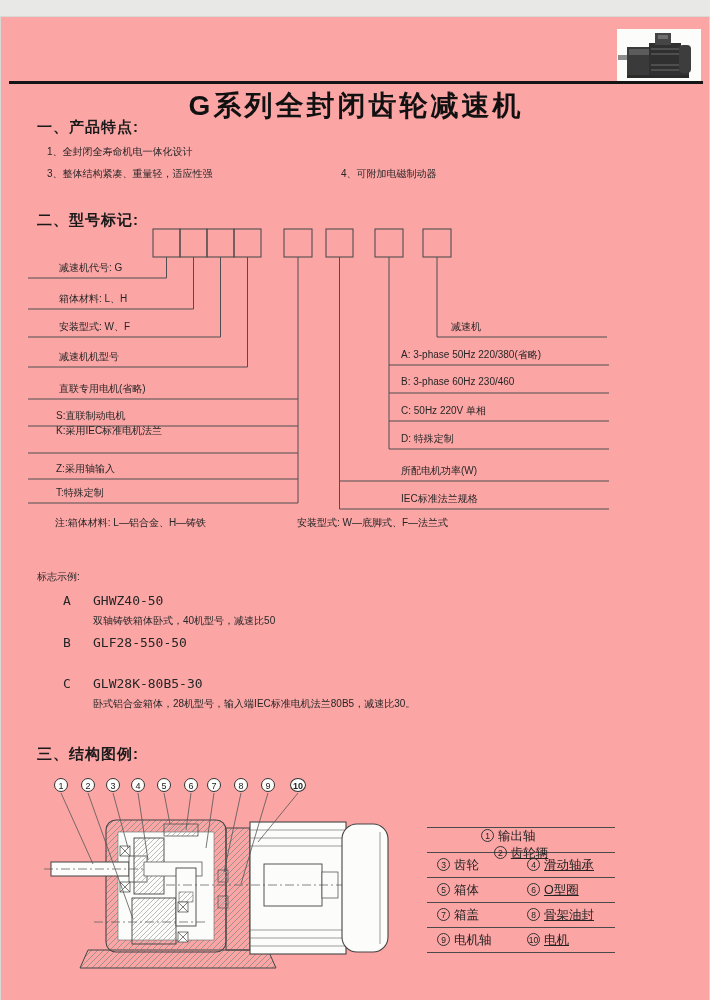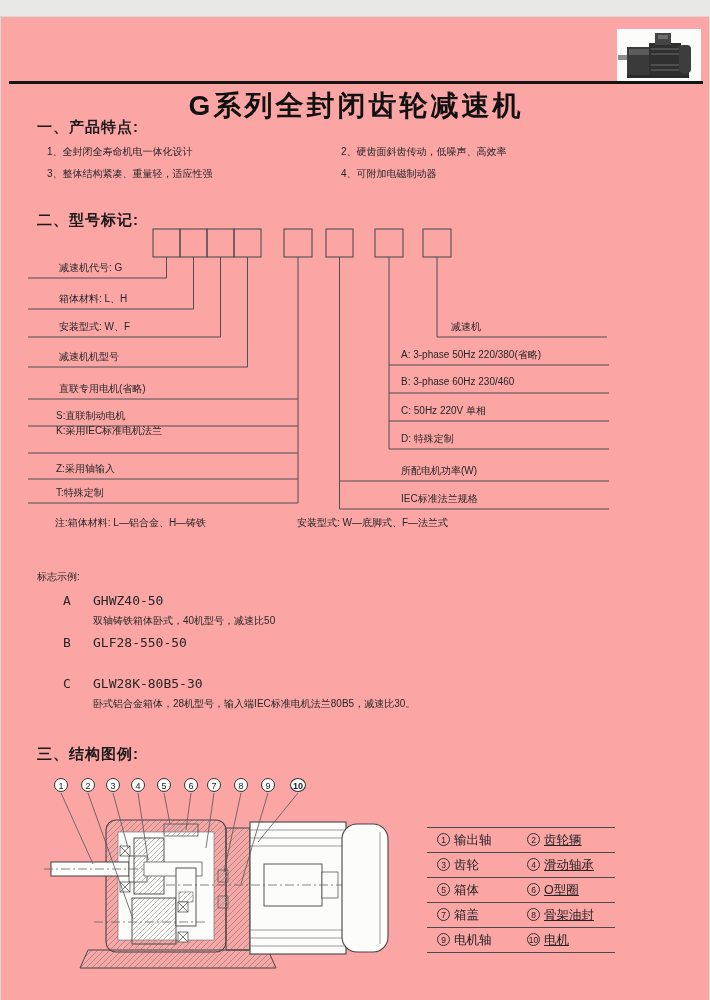--- a/index.html
+++ b/index.html
@@ -23,21 +23,21 @@
   .circ{
     display:inline-block;width:13px;height:13px;border:1px solid #333;border-radius:50%;
     font-size:8.5px;line-height:12px;text-align:center;vertical-align:1px;
     margin-right:4px;box-sizing:border-box;color:#222;background:transparent;
   }
   #parts-table{position:absolute;left:426px;top:810px;width:188px;}
   .prow{
     display:flex;height:24px;align-items:center;
     border-bottom:1px solid #4a4a4a;
   }
-  .prow:first-child{border-top:1px solid #4a4a4a;}
+  .prow:first-child{border-top:1px solid #4a4a4a;flex-direction:column;}
   .pcell{font-size:12.5px;color:#242424;white-space:nowrap;}
   .pcell.c1{width:100px;padding-left:10px;box-sizing:border-box;}
   .pcell.c2{flex:1;text-decoration:underline;}
   svg{display:block;}
 </style>
 </head>
 <body>
 
 <div id="page">
 
@@ -57,21 +57,20 @@
     <rect x="41" y="6" width="10" height="4" fill="#6e6e6e"></rect>
     <rect x="62" y="16" width="12" height="28" rx="4" fill="#3d3d3d"></rect>
   </svg>
 
   <div class="rule" style="left:8px;top:64px;width:694px;height:3px"></div>
 
   <div class="abs h-title" style="left:0;top:70px;width:710px;text-align:center">G系列全封闭齿轮减速机</div>
 
   <div class="abs h-sec" style="left:36px;top:101px">一、产品特点:</div>
   <div class="abs body-t" style="left:46px;top:128px">1、全封闭全寿命机电一体化设计</div>
-  <div class="abs body-t" style="left:340px;top:128px">2、硬齿面斜齿传动，低噪声、高效率</div>
   <div class="abs body-t" style="left:46px;top:150px">3、整体结构紧凑、重量轻，适应性强</div>
   <div class="abs body-t" style="left:340px;top:150px">4、可附加电磁制动器</div>
 
   <div class="abs h-sec" style="left:36px;top:194px">二、型号标记:</div>
 
   <svg class="abs" style="left:0;top:190px" width="710" height="330" viewBox="0 0 710 330">
     <g fill="none" stroke="#4f4f4f" stroke-width="1.1">
 
       <rect x="152" y="22" width="27" height="28"></rect>
       <rect x="179" y="22" width="27" height="28"></rect>

